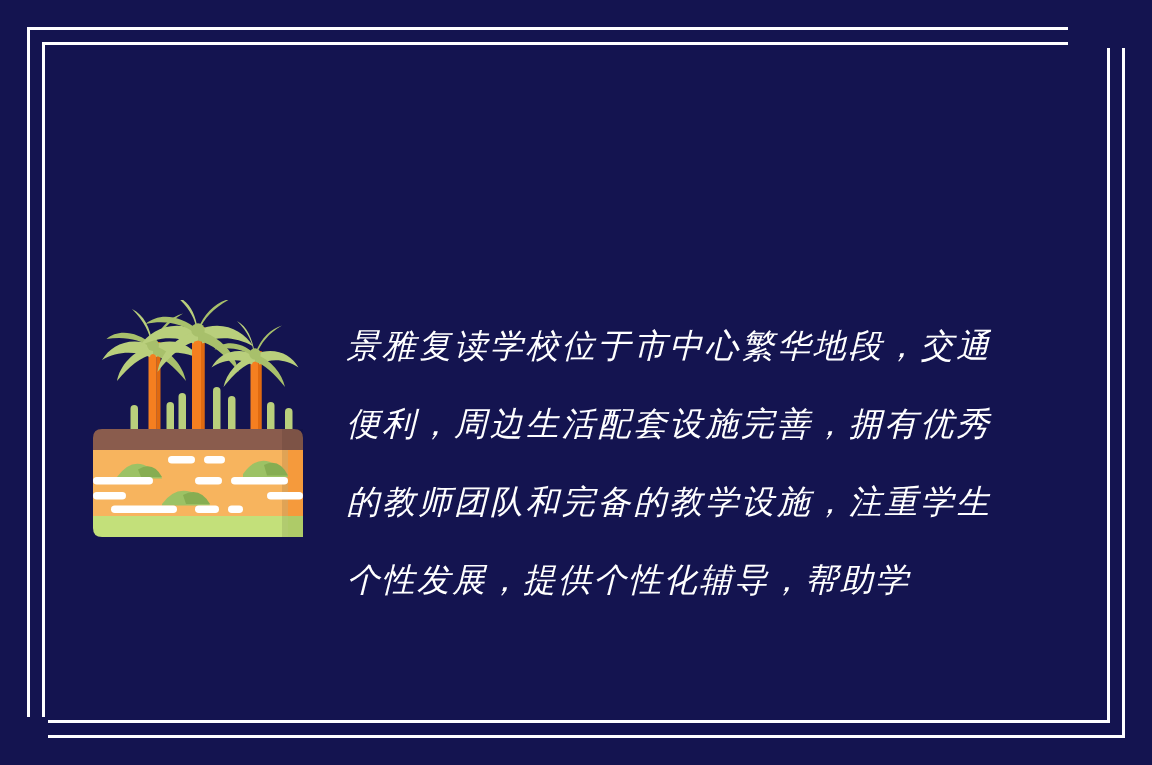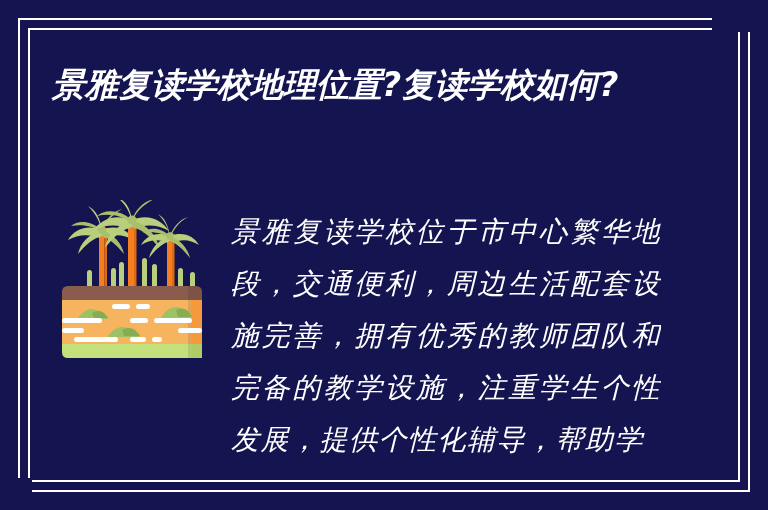--- a/index.html
+++ b/index.html
@@ -94,42 +94,41 @@
 
   
   .body-copy {
     position: absolute;
     left: 231px;
     top: 206px;
     width: 430px;
     height: 262px;
     color: #ffffff;
     font-family: "DejaVu Serif", "Liberation Serif", serif;
-    font-size: 28px;
+    font-size: 22px;
     font-style: italic;
     line-height: 52px;
     letter-spacing: 1.5px;
     text-align: justify;
     text-justify: inter-character;
     overflow: hidden;
     white-space: normal;
     word-break: break-all;
   }
 </style>
 </head>
 <body>
 
 <div id="poster">
 
   <div class="frame-outer"></div>
   <div class="frame-inner"></div>
   <div class="frame-mask-tr"></div>
   <div class="frame-mask-bl"></div>
 
-  <div class="headline">景雅复读学校地理位置?复读学校如何?</div>
 
   <div class="illustration">
     <svg viewBox="0 0 152 160" xmlns="http://www.w3.org/2000/svg">
 
       <g>
 
         <rect x="43" y="28" width="5.5" height="62" fill="#f57f20"></rect>
         <rect x="48.5" y="28" width="2.5" height="62" fill="#e06a10"></rect>
 
         <path d="M46 30 C 30 24, 18 30, 12 40 C 22 34, 34 34, 44 38 Z" fill="#b9cf7c"></path>

